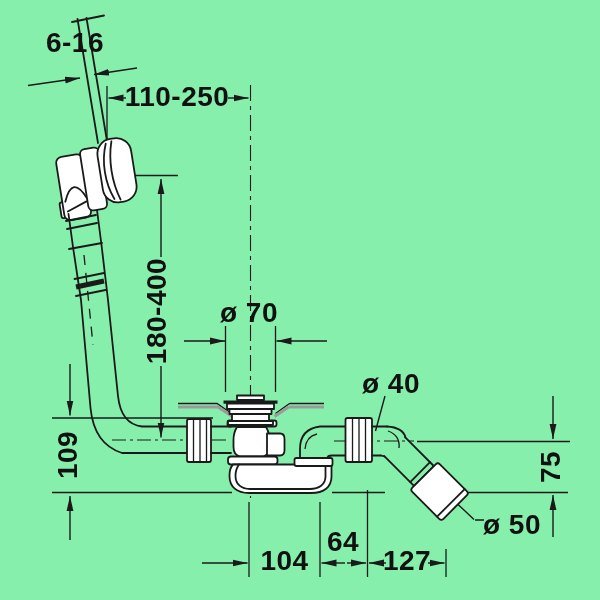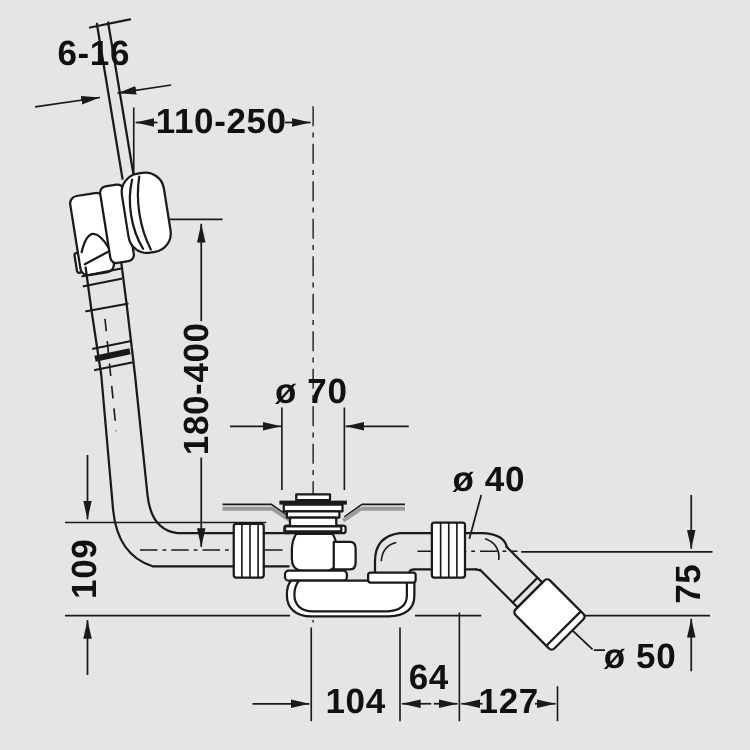--- a/index.html
+++ b/index.html
@@ -1,17 +1,17 @@
 <!DOCTYPE html>
 <html><head>
 <meta charset="utf-8">
 <style>
   html,body{margin:0;padding:0;background:#ffffff;}
   body{width:600px;height:600px;overflow:hidden;}
-  .stage{position:relative;width:600px;height:600px;background:#e5e5e5;}
+  .stage{position:relative;width:600px;height:600px;background:#86efac;}
   svg{display:block;}
   text{font-family:"Liberation Sans","DejaVu Sans",sans-serif;font-weight:bold;font-size:28px;fill:#111;letter-spacing:0.5px;}
   .draw{stroke:#1a1a1a;stroke-width:1.8;fill:none;stroke-linecap:round;stroke-linejoin:round;}
   .drawfill{stroke:#1a1a1a;stroke-width:1.8;fill:#ffffff;stroke-linejoin:round;}
   .thin{stroke:#1a1a1a;stroke-width:1.3;fill:none;}
   .dim{stroke:#1a1a1a;stroke-width:1.4;fill:none;}
   .cline{stroke:#1a1a1a;stroke-width:1.1;fill:none;}
   .tub{stroke:#9b9b9b;stroke-width:3.2;fill:none;}
   .clamp{stroke:#1a1a1a;stroke-width:5;fill:none;}
 </style>

